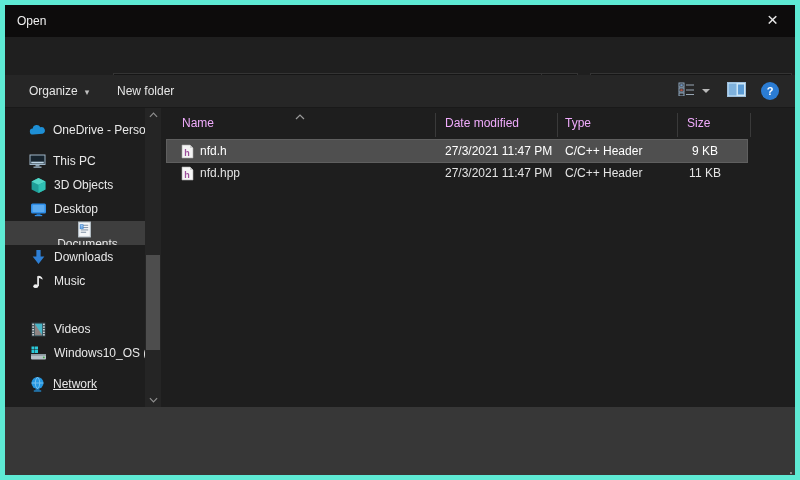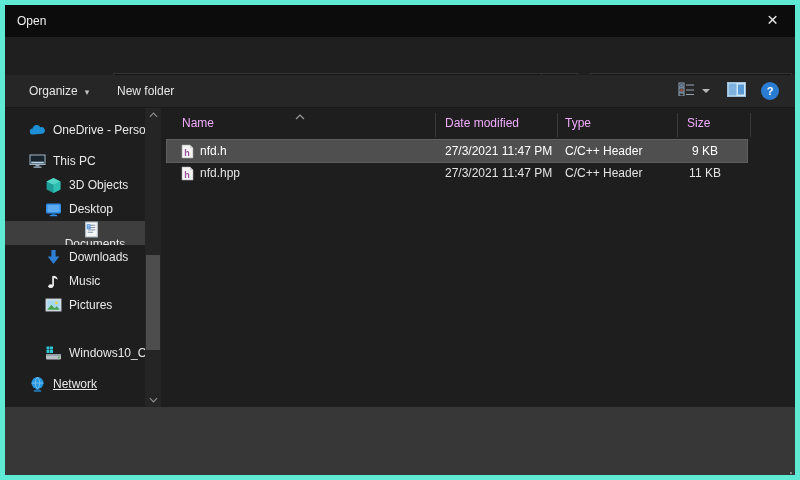--- a/index.html
+++ b/index.html
@@ -42,21 +42,21 @@
   .viewbtn .chev{color:#b9b9b9;}
   .panebtn,.helpbtn{width:26px;height:24px;display:flex;align-items:center;justify-content:center;}
   .helpcircle{width:18px;height:18px;border-radius:50%;background:var(--help-blue);color:#fff;font-size:11px;font-weight:bold;text-align:center;line-height:18px;}
   
   .content{position:absolute;left:0;top:103px;width:100%;height:299px;background:#1e1e1e;}
   
   .sidebar{position:absolute;left:0;top:0;width:160px;height:100%;}
   .side-item{position:absolute;left:0;width:140px;height:24px;display:flex;align-items:center;color:#e8e8e8;font-size:12px;white-space:nowrap;overflow:hidden;}
   .side-item .icn{width:17px;height:16px;flex:0 0 auto;margin-right:7px;}
   .side-item.ind1{padding-left:24px;}
-  .side-item.ind2{padding-left:40px;}
+  .side-item.ind2{padding-left:25px;}
   .side-item.selected{background:var(--sidebar-selection);flex-direction:column;}
   .side-scroll{position:absolute;left:140px;top:0;width:16px;height:100%;background:#252525;}
   .scroll-chev{position:absolute;left:0;width:16px;height:14px;display:flex;align-items:center;justify-content:center;color:#8f8f8f;}
   .scroll-thumb{position:absolute;left:1px;top:147px;width:14px;height:95px;background:#4d4d4d;}
   
   .filearea{position:absolute;left:160px;top:0;right:0;height:100%;}
   .col-sep{position:absolute;top:5px;width:1px;height:24px;background:#3a3a3a;}
   .lheader{position:absolute;left:0;top:0;right:0;height:30px;color:#f0abfc;font-size:12px;}
   .lheader .hlabel{position:absolute;top:8px;}
   .sortcaret{position:absolute;left:130px;top:1px;width:10px;height:6px;color:#9a9a9a;}
@@ -220,28 +220,39 @@
         <span>Downloads</span>
       </div>
       <div class="side-item ind2" style="top:161px;">
         <span class="icn"><svg viewBox="0 0 16 16">
               <path d="M6.8 12.2V3l1.6-.4v9.6" fill="#f0f0f0"></path>
               <ellipse cx="5.4" cy="12.4" rx="2.3" ry="1.8" fill="#f0f0f0"></ellipse>
               <path d="M8.4 2.6c2.4.6 3.6 1.8 3.4 3.8-.7-1-1.8-1.6-3.4-1.8z" fill="#f0f0f0"></path>
             </svg></span>
         <span>Music</span>
       </div>
-      <div class="side-item ind2" style="top:185px;">
-        <span class="icn"><svg viewBox="0 0 17 16">
-              <rect x="1" y="2" width="15" height="12" fill="#e8eef2" stroke="#b9c4cc"></rect>
-              <rect x="2.2" y="3.2" width="12.6" height="9.6" fill="#a8d8f0"></rect>
-              <circle cx="11.5" cy="5.8" r="1.4" fill="#f4d03f"></circle>
-              <path d="M2.2 12.8l4.2-5 3.2 3.4 2.2-2 3 3.6z" fill="#4aa24e"></path>
-            </svg></span>
-        <span>Pictures</span>
+      <div class="side-item ind2" style="top:209px;">
+        <span class="icn"><svg viewBox="0 0 16 16">
+              <rect x="1.5" y="1.5" width="13" height="13" fill="#37474f"></rect>
+              <rect x="4.5" y="2.5" width="7" height="11" fill="#49b6c8"></rect>
+              <path d="M4.5 2.5l7 11h-7z" fill="#c75b4a" opacity="0.55"></path>
+              <g fill="#eceff1">
+                <rect x="2.2" y="2.5" width="1.4" height="1.4"></rect>
+                <rect x="2.2" y="5" width="1.4" height="1.4"></rect>
+                <rect x="2.2" y="7.5" width="1.4" height="1.4"></rect>
+                <rect x="2.2" y="10" width="1.4" height="1.4"></rect>
+                <rect x="2.2" y="12.3" width="1.4" height="1.4"></rect>
+                <rect x="12.4" y="2.5" width="1.4" height="1.4"></rect>
+                <rect x="12.4" y="5" width="1.4" height="1.4"></rect>
+                <rect x="12.4" y="7.5" width="1.4" height="1.4"></rect>
+                <rect x="12.4" y="10" width="1.4" height="1.4"></rect>
+                <rect x="12.4" y="12.3" width="1.4" height="1.4"></rect>
+              </g>
+            </svg></span>
+        <span>Videos</span>
       </div>
       <div class="side-item ind2" style="top:233px;">
         <span class="icn"><svg viewBox="0 0 17 16">
               <g fill="#2bc8d8">
                 <rect x="1.5" y="1.5" width="3" height="3"></rect>
                 <rect x="5" y="1.5" width="3" height="3"></rect>
                 <rect x="1.5" y="5" width="3" height="3"></rect>
                 <rect x="5" y="5" width="3" height="3"></rect>
               </g>
               <rect x="1" y="9" width="15" height="5.5" rx="1" fill="#b7c0c7"></rect>

